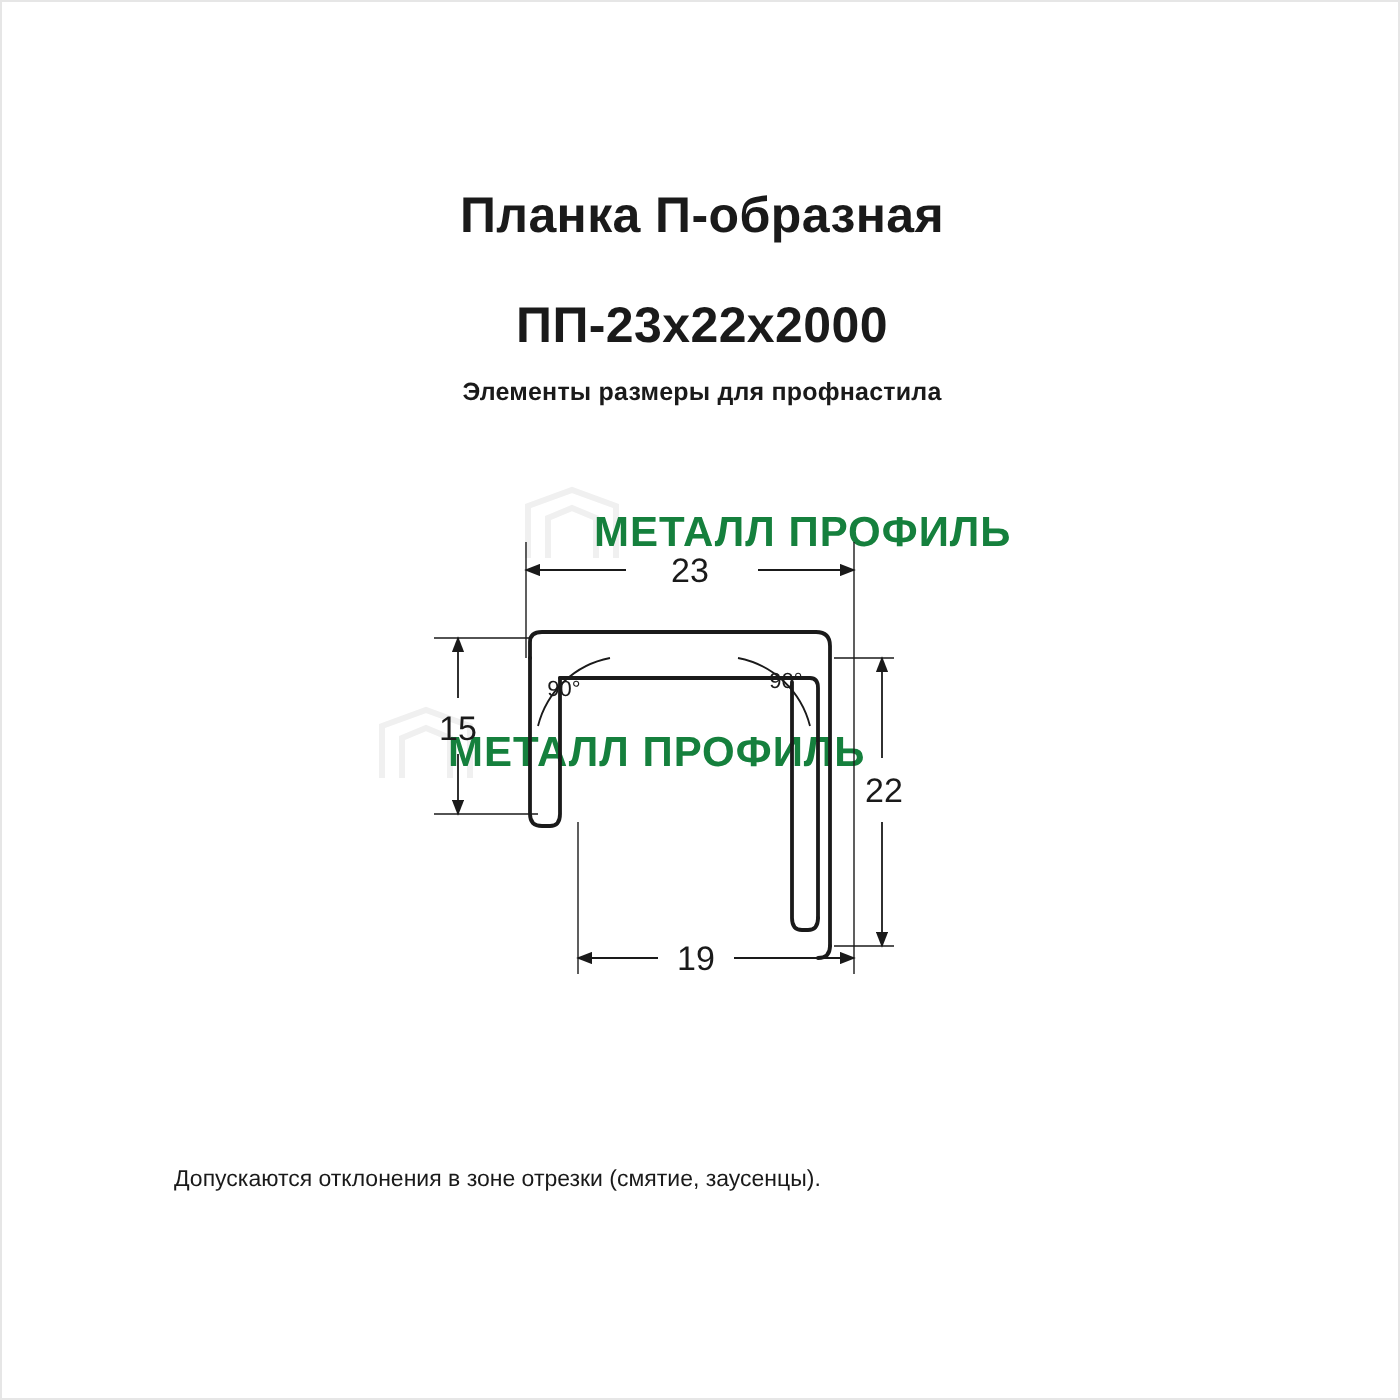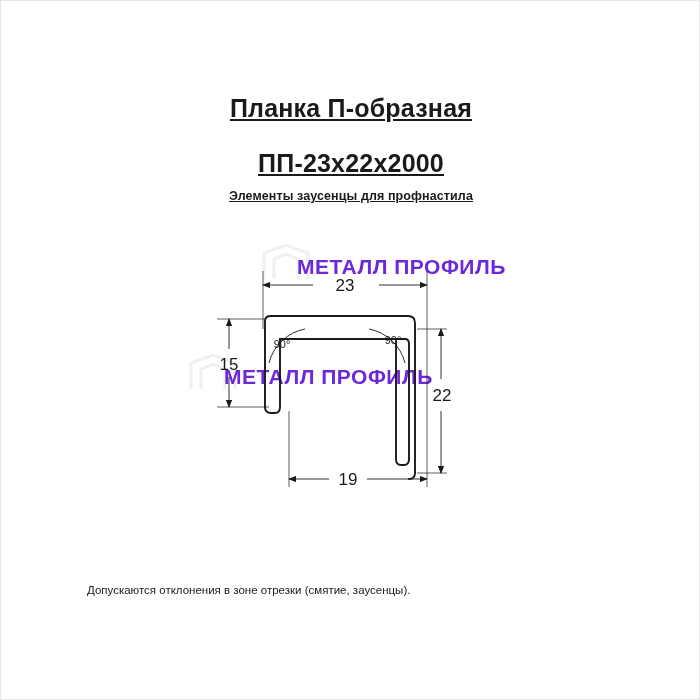--- a/index.html
+++ b/index.html
@@ -20,21 +20,20 @@
     inset: 0;
     border: 1px solid #e6e6e6;
     box-sizing: border-box;
   }
   .title-block {
     position: absolute;
     top: 92px;
     left: 0;
     width: 700px;
     text-align: center;
-    text-decoration: underline;
   }
   .title-line1 {
     font-size: 25px;
     font-weight: bold;
     letter-spacing: 0.2px;
     line-height: 30px;
   }
   .title-line2 {
     font-size: 25px;
     font-weight: bold;
@@ -65,21 +64,21 @@
   }
   .notes div { white-space: nowrap; }
   .wm {
     position: absolute;
     pointer-events: none;
     user-select: none;
   }
   .wm-text {
     font-size: 21px;
     font-weight: bold;
-    color: #6d28d9;
+    color: #15803d;
     letter-spacing: 0.5px;
     white-space: nowrap;
   }
 </style>
 </head>
 <body>
 
 <div class="page">
 
   <div class="wm" style="left:255px; top:238px;">
@@ -98,21 +97,21 @@
         <path d="M8,40 L8,14 L30,6 L52,14 L52,40"></path>
         <path d="M18,40 L18,20 L30,15 L42,20 L42,40"></path>
       </g>
     </svg>
   </div>
   <div class="wm wm-text" style="left:223px; top:364px;">МЕТАЛЛ ПРОФИЛЬ</div>
 
   <div class="title-block">
     <div class="title-line1">Планка П-образная</div>
     <div class="title-line2">ПП-23х22х2000</div>
-    <div class="subtitle">Элементы заусенцы для профнастила</div>
+    <div class="subtitle">Элементы размеры для профнастила</div>
   </div>
 
   <div class="drawing">
     <svg width="470" height="310" viewBox="0 0 470 310">
 
       <g stroke="#1a1a1a" stroke-width="0.7" fill="none">
 
         <line x1="146" y1="60" x2="146" y2="118"></line>
         <line x1="310" y1="60" x2="310" y2="262"></line>
 

